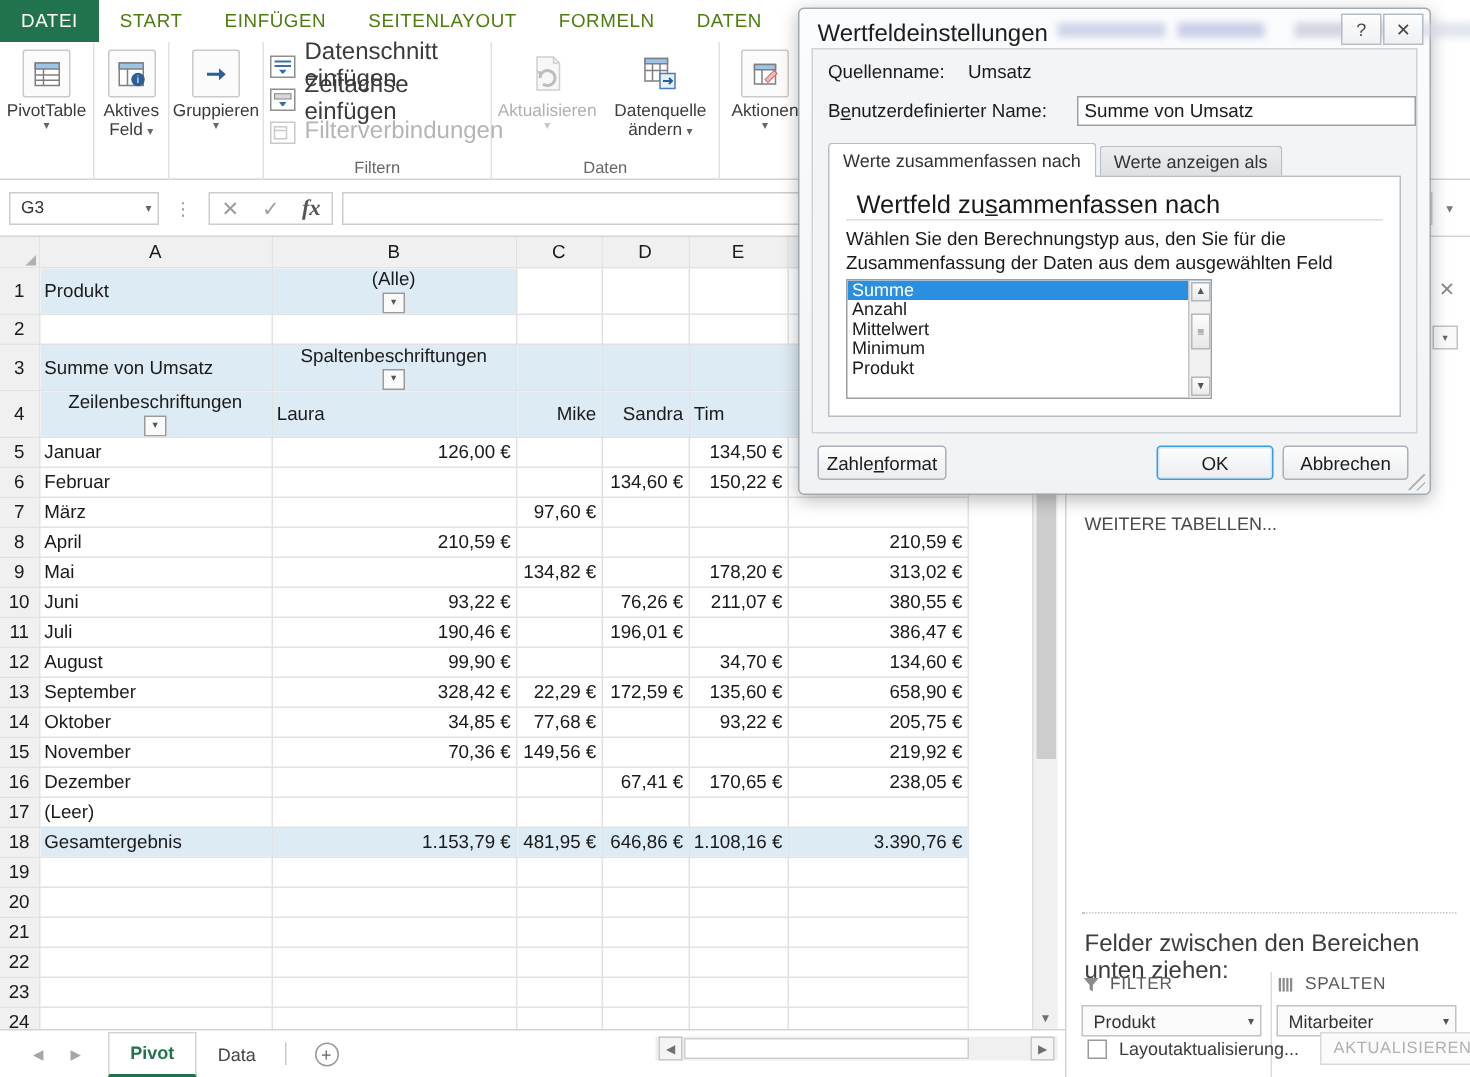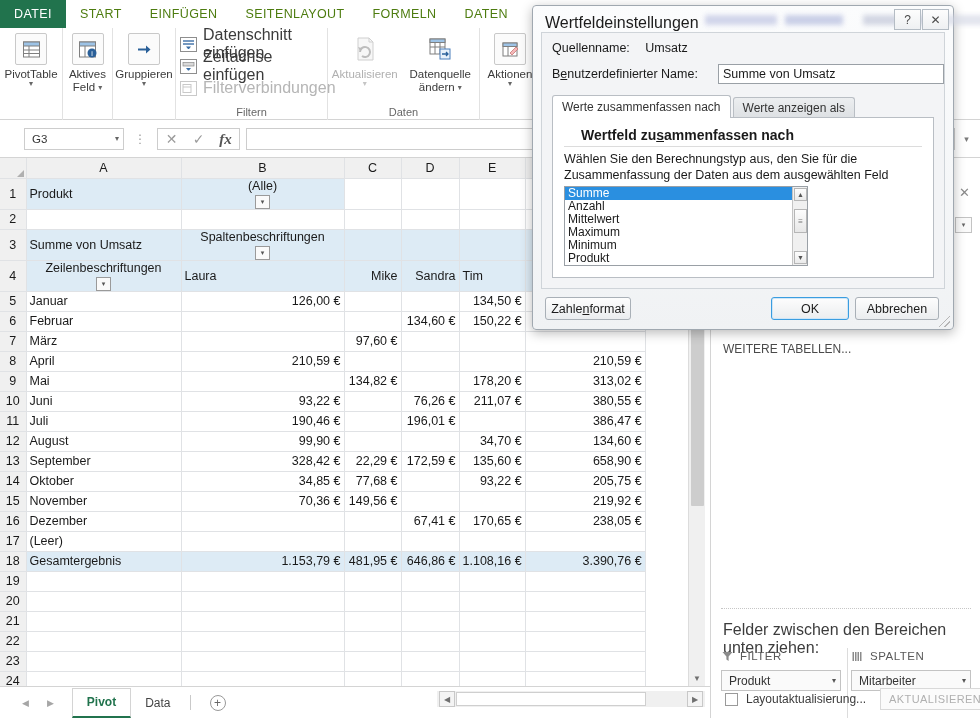--- a/index.html
+++ b/index.html
@@ -68,21 +68,21 @@
 
   
   .fbar {
     position: absolute; top: 121px; left: 0; width: 980px; height: 37px;
     background: #ffffff; border-bottom: 1px solid #d4d4d4;
     display: flex; align-items: center; padding: 0 6px; gap: 4px;
   }
   .namebox {
     width: 100px; height: 22px; border: 1px solid #cdcdcd; background: #fff;
     display: flex; align-items: center; justify-content: space-between;
-    padding: 0 4px 0 7px; font-size: 11.5px; color: #333; margin-left: 18px;
+    padding: 0 4px 0 7px; font-size: 11.5px; color: #333;
   }
   .dots { color: #9a9a9a; font-size: 12px; padding: 0 6px; letter-spacing: 1px;}
   .fbtns { display: flex; align-items: center; height: 22px; border: 1px solid #cdcdcd; background:#fff;}
   .fbtn {
     width: 27px; height: 20px; display: flex; align-items: center; justify-content: center;
     font-size: 14px; color: #9c9c9c;
   }
   .fbtn.fx { font-style: italic; font-family: "Liberation Serif", serif; font-weight: bold; color:#555; font-size:15px;}
   .finput {
     flex: 1; height: 22px; border: 1px solid #cdcdcd; background: #fff;
@@ -295,21 +295,21 @@
   }
   .dtab.active {
     background: #ffffff; height: 23px; line-height: 23px;
     border-color: #b9bec4; position: relative; z-index: 2;
   }
   .tab-panel {
     position: absolute; top: 84px; left: 10px; right: 10px; bottom: 10px;
     background: #ffffff; border: 1px solid #b9bec4;
   }
   .panel-h {
-    position: absolute; top: 9px; left: 28px; font-weight: bold; font-size: 14px;
+    position: absolute; top: 9px; left: 18px; font-weight: normal; font-size: 17px;
   }
   .panel-rule {
     position: absolute; top: 28px; left: 11px; right: 11px; height: 1px; background: #dcdcdc;
   }
   .panel-desc {
     position: absolute; top: 33px; left: 11px; right: 11px;
     font-size: 12.5px; line-height: 16px;
   }
   .listbox {
     position: absolute; top: 68px; left: 11px; width: 244px; height: 80px;
@@ -898,21 +898,20 @@
         <div class="panel-h">
           <span>Wertfeld zu</span><u>s</u><span>ammenfassen nach</span>
         </div>
         <div class="panel-rule"></div>
         <div class="panel-desc">Wählen Sie den Berechnungstyp aus, den Sie für die Zusammenfassung der Daten aus dem ausgewählten Feld verwenden möchten.</div>
 
         <div class="listbox">
           <div class="lb-item sel">Summe</div>
           <div class="lb-item">Anzahl</div>
           <div class="lb-item">Mittelwert</div>
-          <div class="lb-item">Maximum</div>
           <div class="lb-item">Minimum</div>
           <div class="lb-item">Produkt</div>
           <div class="lb-scroll">
             <div class="lbs-up">▲</div>
             <div class="lbs-thumb">≡</div>
             <div class="lbs-dn">▼</div>
           </div>
         </div>
       </div>
     </div>

